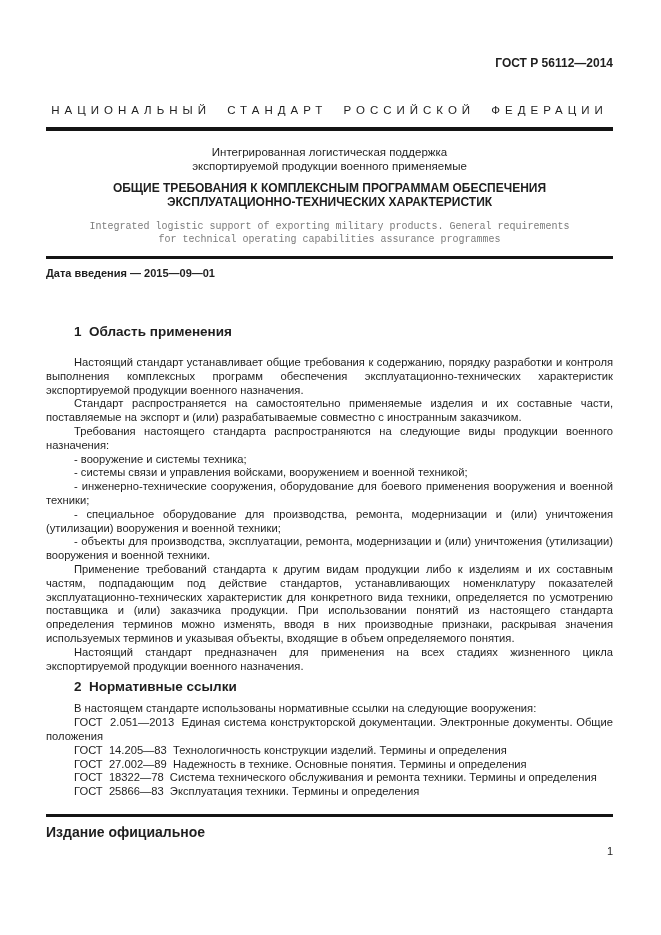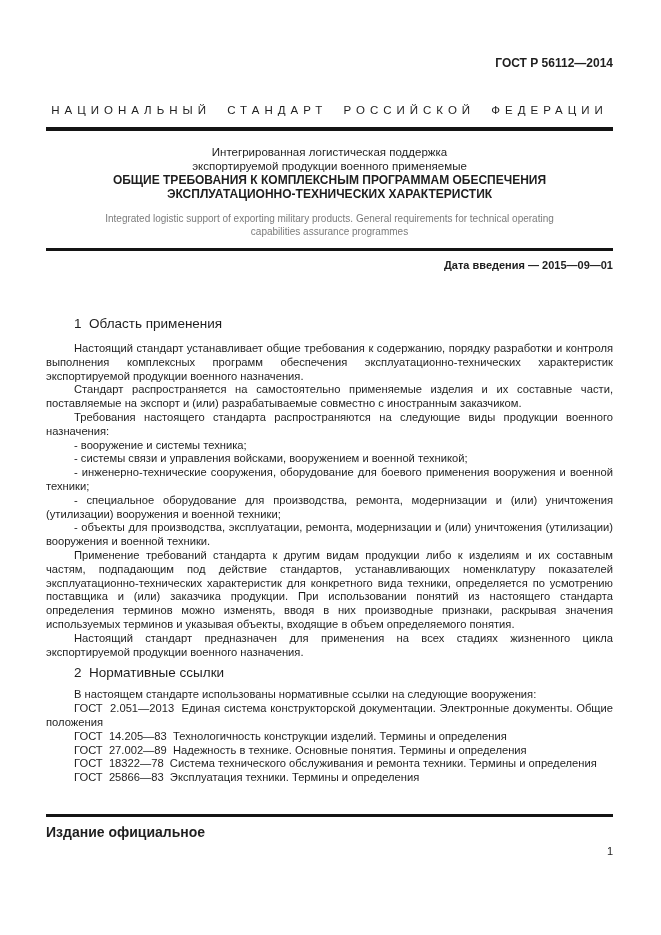--- a/index.html
+++ b/index.html
@@ -34,44 +34,45 @@
   }
   .rule { background:#141414; }
   .rule-thick { margin-top:10px; height:4px; }
   .rule-mid   { margin-top:10px; height:3px; }
   .subtitle {
     margin-top:15px;
     font-size:11.5px; font-weight:normal;
     text-align:center; line-height:13.5px;
   }
   .main-title {
-    margin-top:0;
+    margin-top:8px;
     font-size:12px; font-weight:bold;
     text-align:center; line-height:14px;
   }
   .title-en {
     margin-top:12px;
     font-size:10px; color:#7b7b7b;
     text-align:center; line-height:12.5px;
     padding:0 42px;
+    font-family:Liberation Mono, monospace;
   }
   .date-line {
     margin-top:8px;
     font-size:11px; font-weight:bold;
-    text-align:right; line-height:13px;
+    text-align:left; line-height:13px;
   }
   .sec-heading {
-    font-size:13.5px; font-weight:normal;
+    font-size:13.5px; font-weight:bold;
     line-height:15px;
     padding-left:28px;
     white-space:pre-wrap;
   }
   .sec1-heading { margin-top:44px; }
   .sec2-heading { margin-top:6px; }
-  .body-text { margin-top:11px; }
+  .body-text { margin-top:17px; }
   .body-text-s2 { margin-top:8px; }
   .para {
     font-size:11.2px; line-height:13.8px;
     text-align:justify;
     text-indent:28px;
   }
   .ref { white-space:pre-wrap; }
   .footer-rule {
     position:absolute; left:46px; top:814px;
     width:567px; height:3px; background:#141414;

